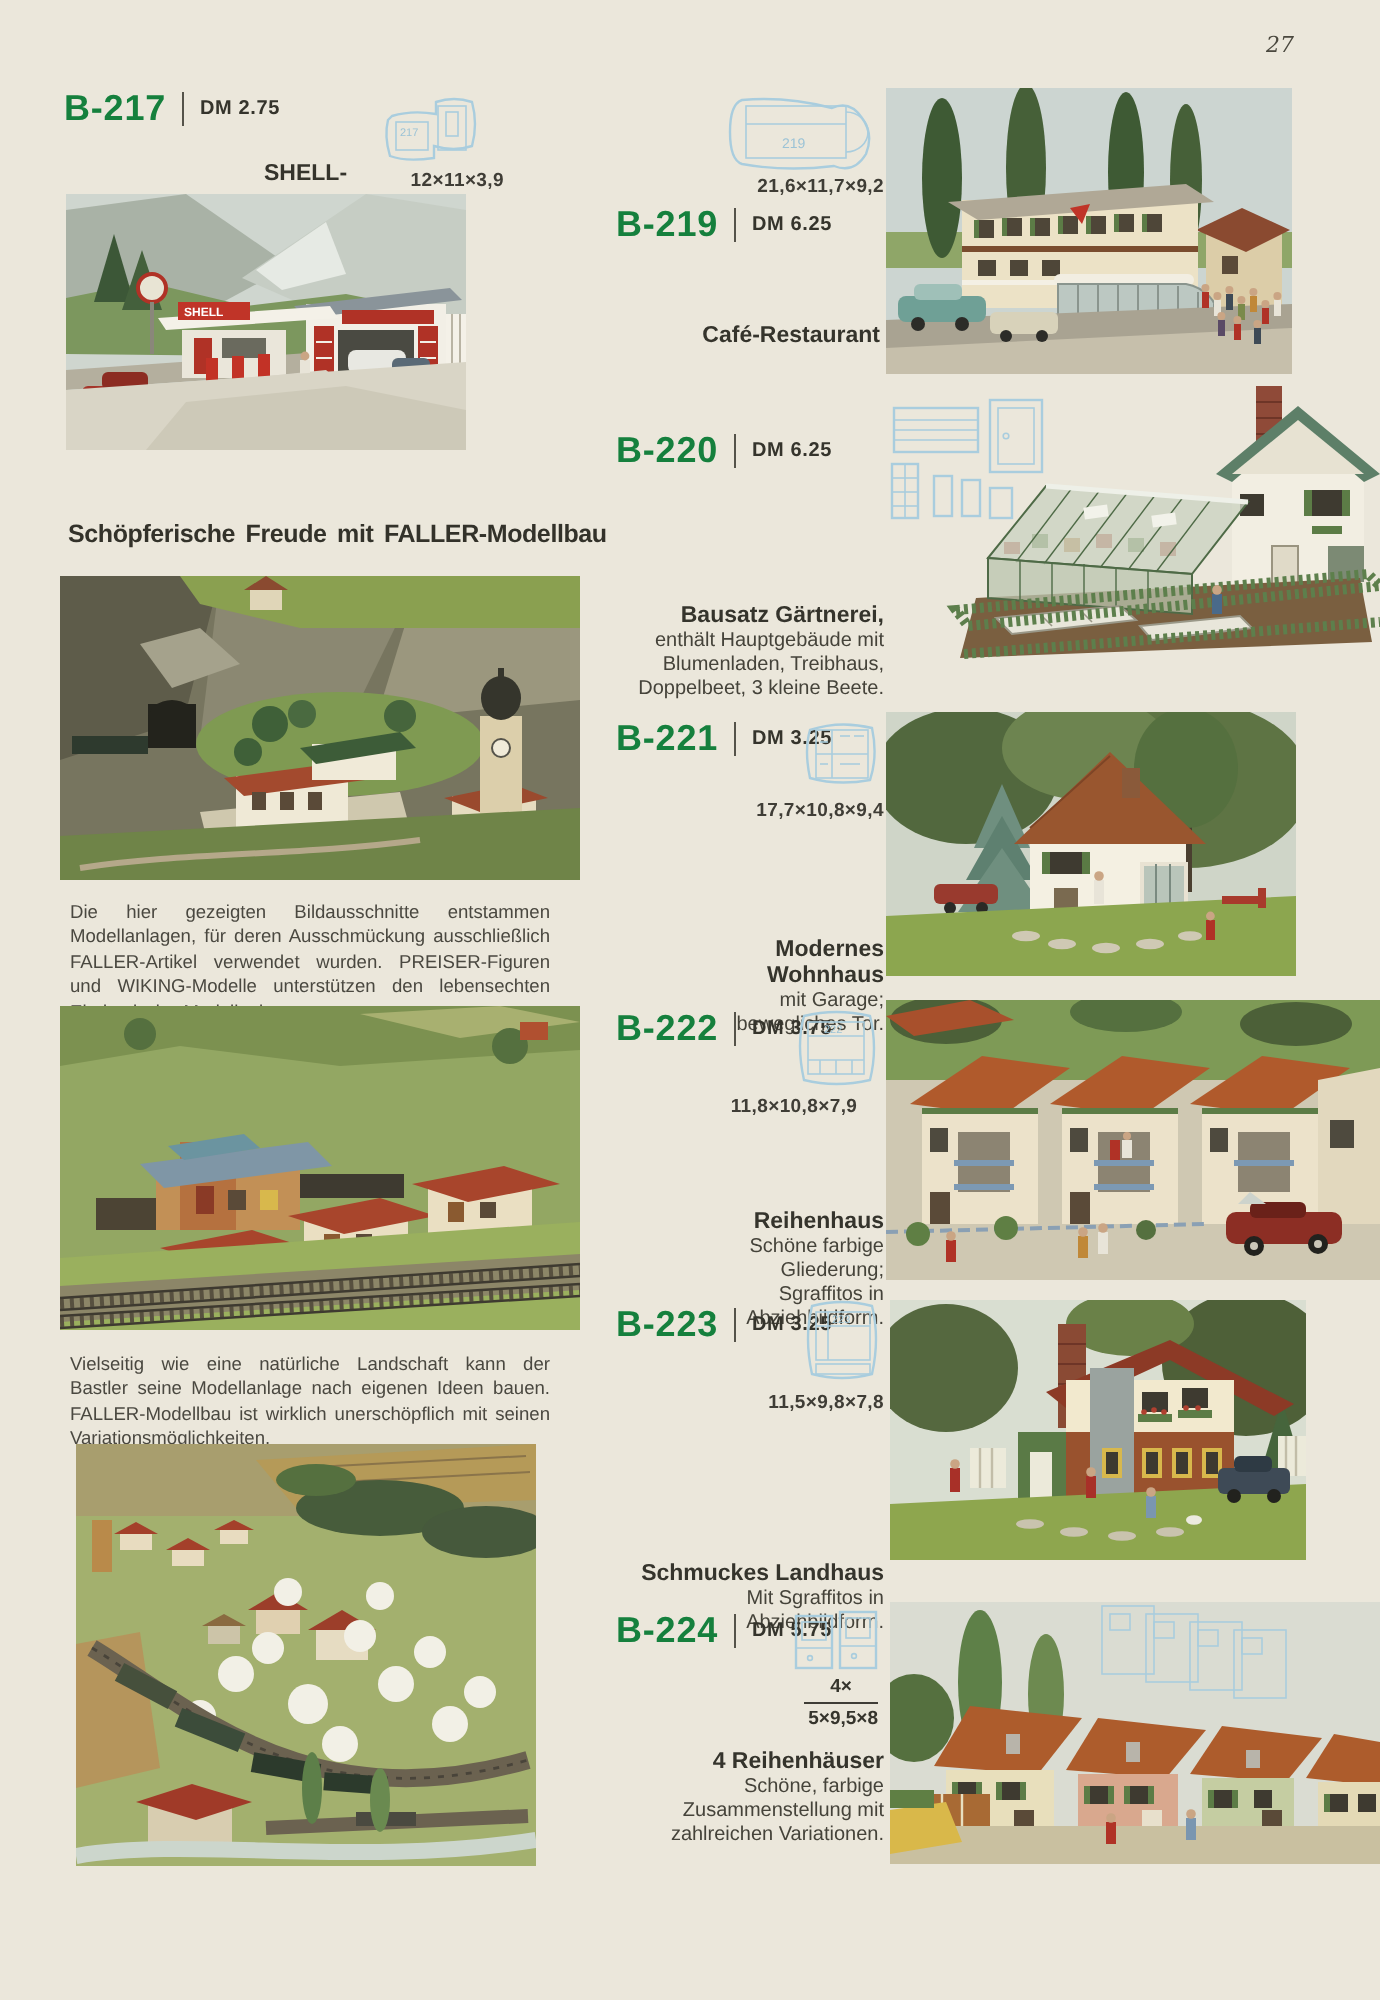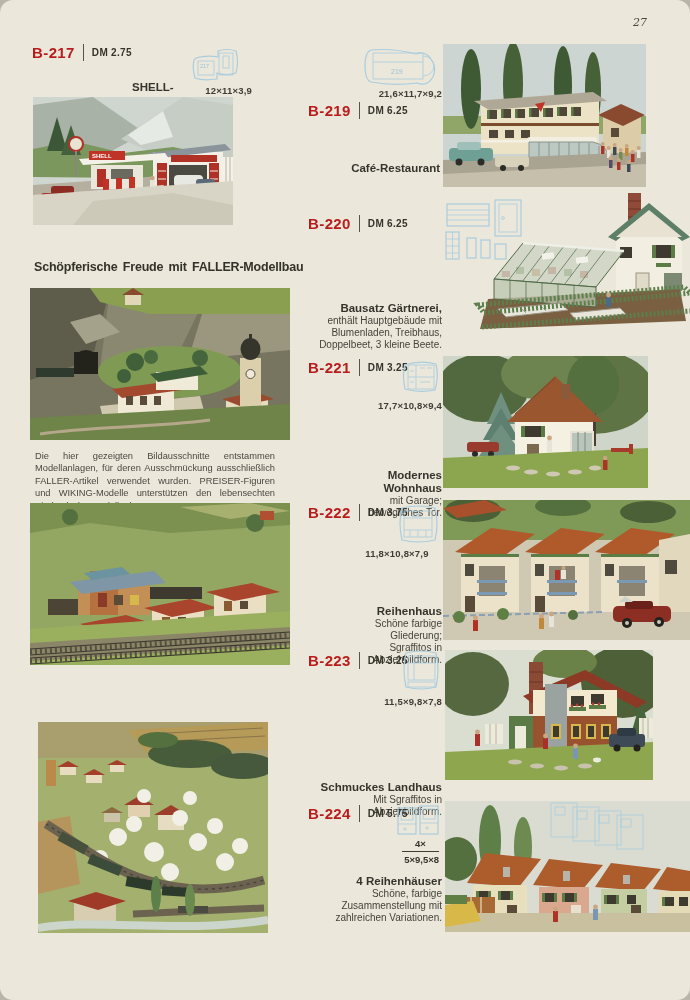--- a/index.html
+++ b/index.html
@@ -1,24 +1,24 @@
 <!DOCTYPE html>
 <html><head>
 <meta charset="utf-8">
 <style>
   html,body{margin:0;padding:0;background:#b9b5aa;}
   .page{
     position:relative;width:690px;height:1000px;margin:0 auto;
     background:#ebe7db;overflow:hidden;
-    font-family:"Liberation Sans",sans-serif;color:#3f3d36;border-radius:13px;
+    font-family:"Liberation Sans",sans-serif;color:#3f3d36;
   }
   .abs{position:absolute;}
   .pageno{font-family:"DejaVu Serif",serif;font-style:italic;font-size:11px;color:#4a483e;}
   .hdr{display:flex;align-items:center;}
-  .code{font-weight:bold;font-size:15px;letter-spacing:.4px;color:#b91c1c;}
+  .code{font-weight:bold;font-size:18px;letter-spacing:.4px;color:#15803d;}
   .vdiv{width:1px;height:17px;background:#55534a;margin:0 8px;}
   .price{font-weight:bold;font-size:10px;color:#35342c;letter-spacing:.3px;}
   .title{font-weight:bold;font-size:11.5px;line-height:13px;color:#35342c;margin-top:39px;}
   .desc{font-size:10px;line-height:12px;color:#45433a;}
   .cap{font-size:9.5px;font-weight:bold;color:#3f3d36;letter-spacing:.2px;}
   .ralign{text-align:right;}
   .heading{font-weight:bold;font-size:12.5px;letter-spacing:-.2px;word-spacing:2px;white-space:nowrap;color:#33322a;}
   .para{font-size:9.3px;line-height:12.4px;text-align:justify;color:#4a4840;word-spacing:1px;}
   .photo svg{display:block;}
   .frac{text-align:center;font-weight:bold;font-size:9.5px;color:#35342c;}
@@ -194,20 +194,21 @@
       <polygon points="0,140 260,124 260,142 0,158" fill="#8c8668"></polygon>
       <line x1="0" y1="149" x2="260" y2="132" stroke="#57503f" stroke-width="5" stroke-dasharray="2 3"></line>
       <line x1="0" y1="146" x2="260" y2="129" stroke="#3e3a30" stroke-width="1.2"></line>
       <line x1="0" y1="152" x2="260" y2="135" stroke="#3e3a30" stroke-width="1.2"></line>
       <line x1="0" y1="158" x2="260" y2="142" stroke="#57503f" stroke-width="5" stroke-dasharray="2 3"></line>
       <line x1="0" y1="155" x2="260" y2="139" stroke="#3e3a30" stroke-width="1.2"></line>
       <line x1="0" y1="161" x2="260" y2="145" stroke="#3e3a30" stroke-width="1.2"></line>
     </svg>
   </div>
 
+  <div class="abs para" style="left:35px;top:676px;width:240px;">Vielseitig wie eine natürliche Landschaft kann der Bastler seine Modellanlage nach eigenen Ideen bauen. FALLER-Modellbau ist wirklich unerschöpflich mit seinen Variationsmöglichkeiten.</div>
 
   <div class="abs photo" style="left:38px;top:722px;">
     <svg width="230" height="211" viewBox="0 0 230 211">
       <rect width="230" height="211" fill="#a3b06e"></rect>
       <rect width="230" height="36" fill="#a89e6e"></rect>
       <polygon points="90,8 230,0 230,28 110,32" fill="#b59a58"></polygon>
       <line x1="110" y1="12" x2="225" y2="6" stroke="#8a744a" stroke-width="1"></line>
       <line x1="112" y1="20" x2="227" y2="14" stroke="#8a744a" stroke-width="1"></line>
       <ellipse cx="152" cy="32" rx="42" ry="14" fill="#475c3b"></ellipse>
       <ellipse cx="205" cy="44" rx="32" ry="13" fill="#46593c"></ellipse>

